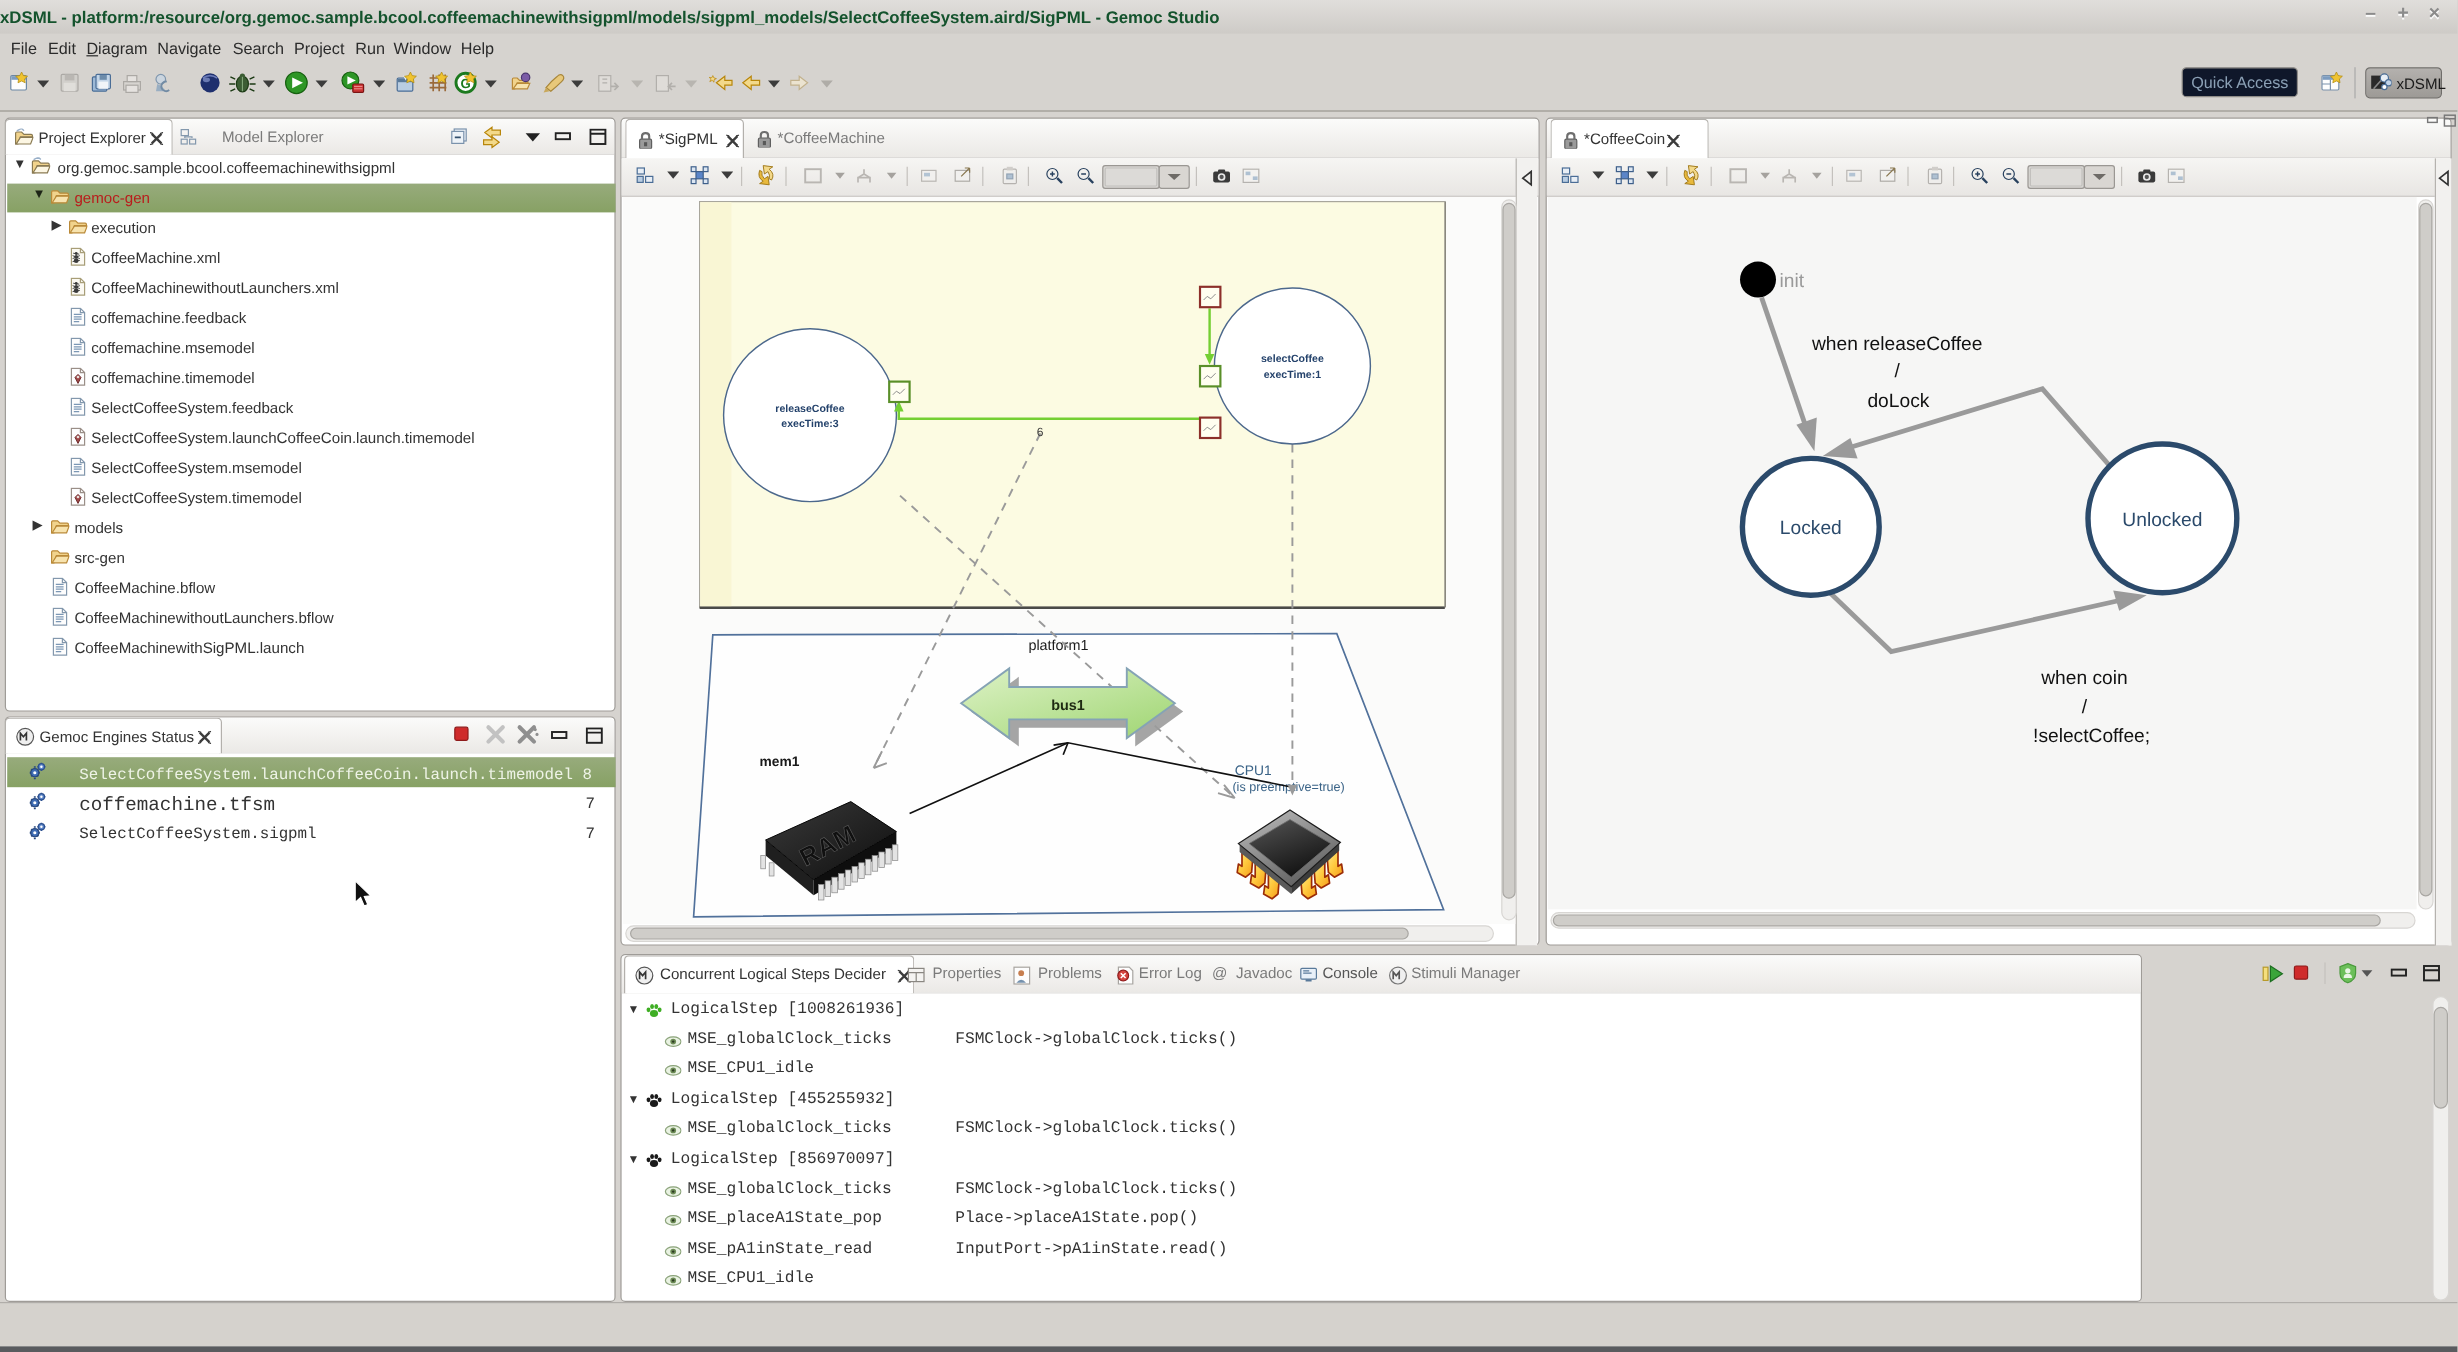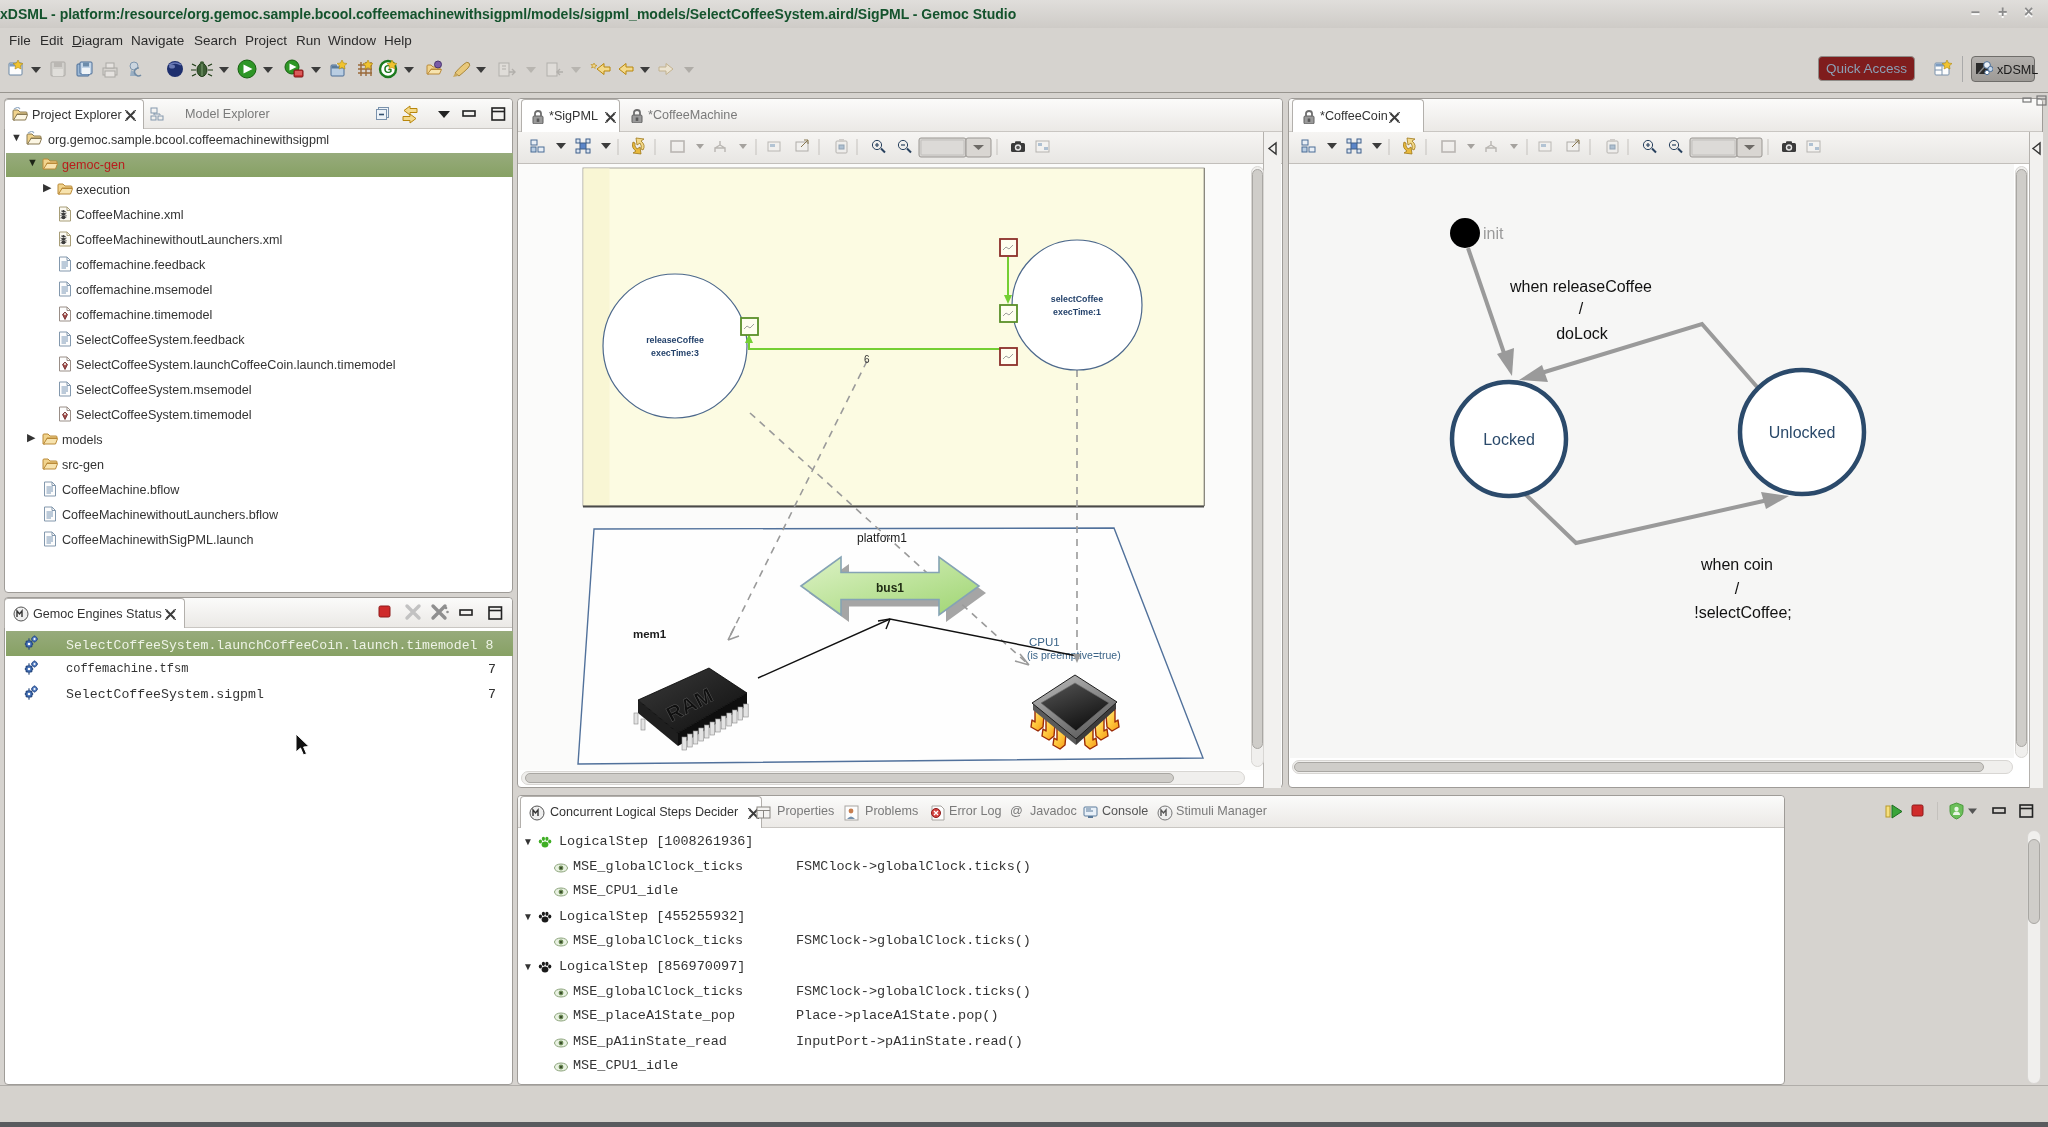--- a/index.html
+++ b/index.html
@@ -9,21 +9,21 @@
   .mono { font-family:"Liberation Mono", monospace; }
   
   #titlebar { left:0; top:0; width:2048px; height:28px;
     background:linear-gradient(#e0dedb,#cecbc7); }
   #title { width:100%; text-align:left; font-size:14px; font-weight:bold; color:#14532d; top:6px; }
   .winbtn { top:3px; font-size:16px; color:#8b8b8b; font-weight:bold; text-shadow:0 1.5px 0 #fbfbfb; }
   #menubar { left:0; top:28px; width:2048px; height:24px; }
   #menubar span { position:absolute; top:5px; font-size:13.5px; color:#2b2b2b; }
   #toolbar { left:0; top:52px; width:2048px; height:41px; border-bottom:1px solid #98958f; }
   
-  #qa { left:1818px; top:56px; width:97px; height:25px; background:#7f1d1d;
+  #qa { left:1818px; top:56px; width:97px; height:25px; background:#0f172a;
     border:1px solid #8f8c88; border-radius:4px; font-size:13.5px; color:#8ba0b5;
     padding:4px 0 0 7px; }
   #xdsml { left:1971px; top:56px; width:64px; height:26px;
     background:linear-gradient(#b4b1ae,#9d9a96); border:1px solid #6f6d6a; border-radius:4px;
     font-size:12.6px; color:#1a1a1a; padding:6px 0 0 25px; }
   
   .panel { background:#fff; border:1px solid #9f9c98; border-radius:4px; }
   .tabrow { position:absolute; left:0; top:0; right:0; height:30px;
     background:linear-gradient(#fbfbfa,#ebe9e6); border-bottom:1px solid #c9c6c2;
     border-radius:4px 4px 0 0; }
@@ -442,21 +442,21 @@
       <path d="M1,4.5 L13.5,4.5" stroke="#222" stroke-width="1.6"></path>
     </svg>
   <div class="abs sel" style="left:1px;top:33px;width:507px;height:25px;"></div>
   <svg class="abs" style="left:18px;top:36px" width="17" height="17">
       <use href="#i-gear"></use>
     </svg>
   <div class="abs mono" style="left:61px;top:40px;font-size:13.2px;color:#eef3e6;">SelectCoffeeSystem.launchCoffeeCoin.launch.timemodel 8</div>
   <svg class="abs" style="left:18px;top:61px" width="17" height="17">
       <use href="#i-gear"></use>
     </svg>
-  <div class="abs mono" style="left:61px;top:64px;font-size:12px;color:#333;">coffemachine.tfsm</div>
+  <div class="abs mono" style="left:61px;top:64px;font-size:16px;color:#333;">coffemachine.tfsm</div>
   <div class="abs mono" style="left:483px;top:64px;font-size:13.2px;color:#333;">7</div>
   <svg class="abs" style="left:18px;top:86px" width="17" height="17">
       <use href="#i-gear"></use>
     </svg>
   <div class="abs mono" style="left:61px;top:89px;font-size:13.2px;color:#333;">SelectCoffeeSystem.sigpml</div>
   <div class="abs mono" style="left:483px;top:89px;font-size:13.2px;color:#333;">7</div>
 </div>
 <svg class="abs" style="left:294px;top:733px" width="22" height="26">
     <path d="M2,1 L2,19 L6.5,15 L9.5,22 L12.5,20.7 L9.6,14 L15,13.5 Z" fill="#111" stroke="#fff" stroke-width="1"></path>
   </svg>

